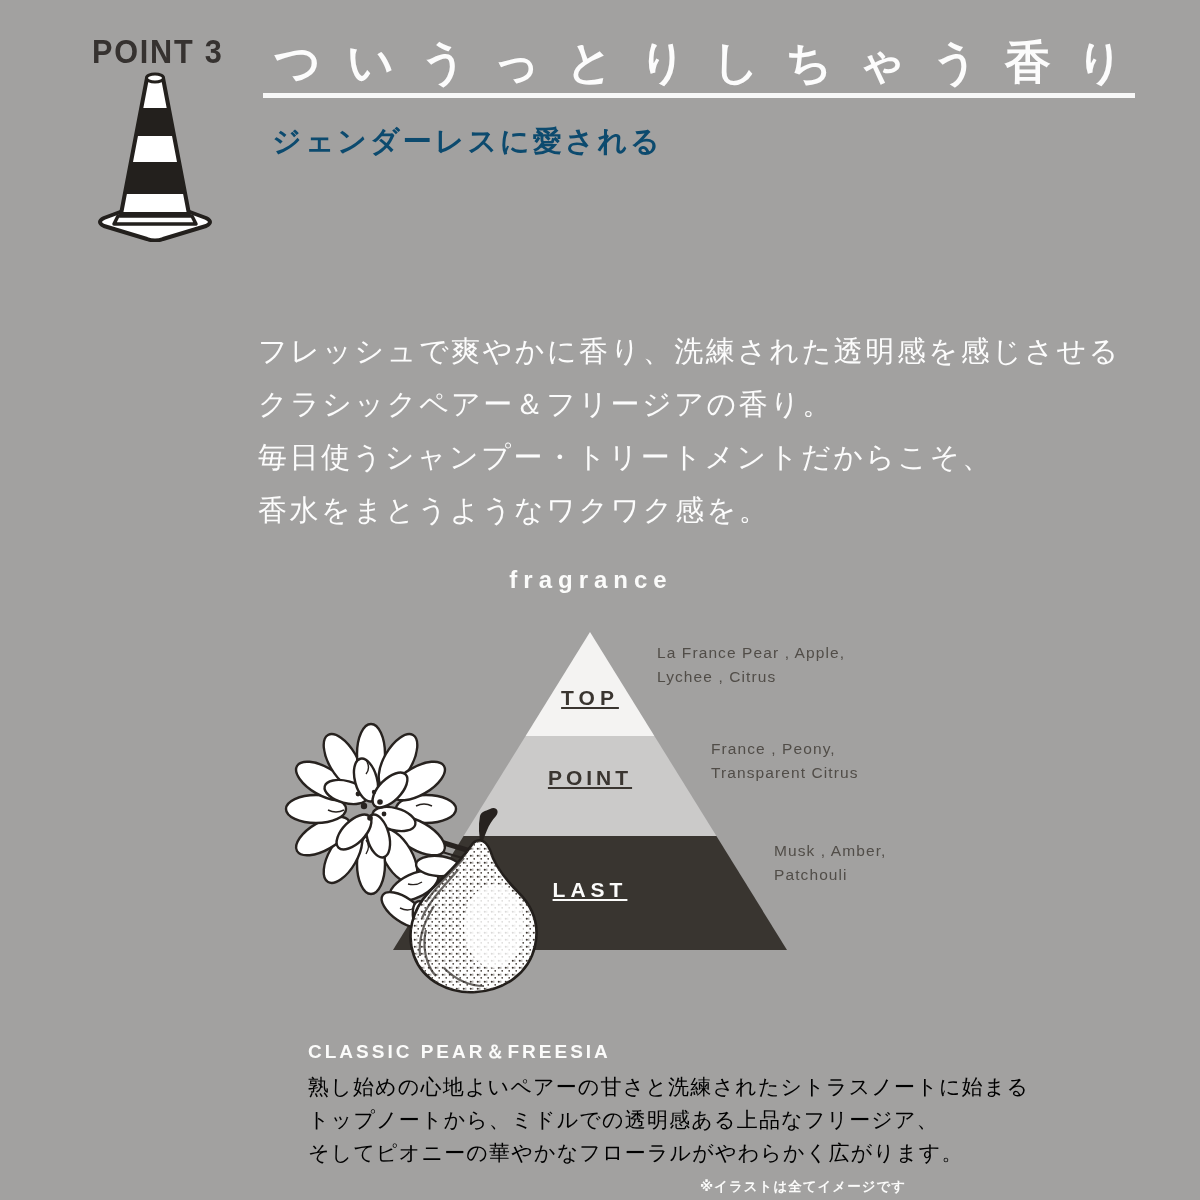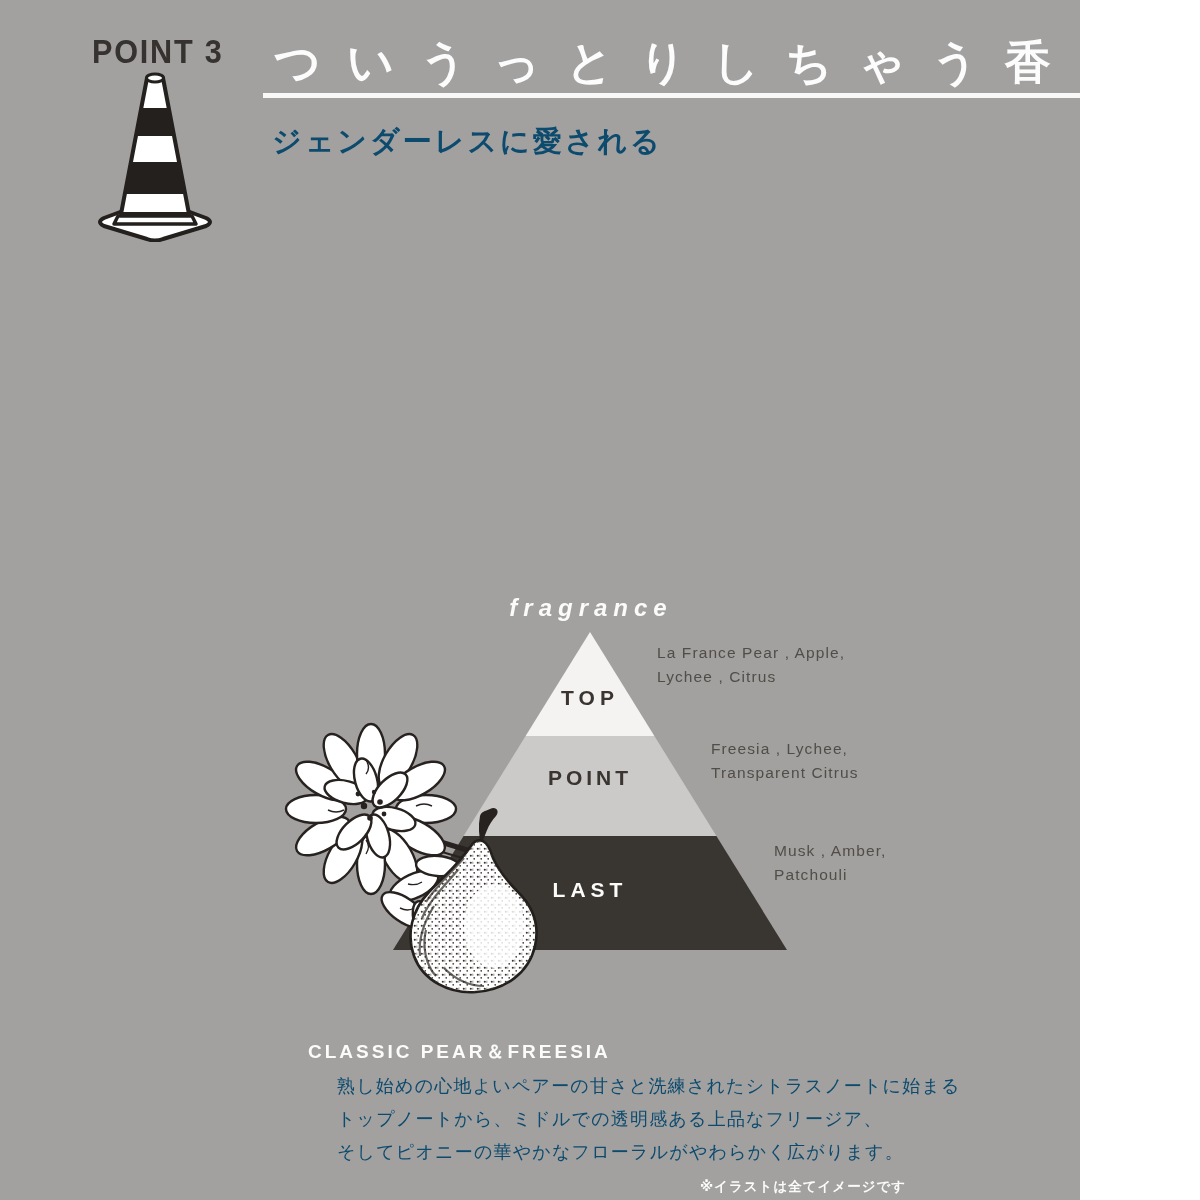--- a/index.html
+++ b/index.html
@@ -1,56 +1,56 @@
 <!DOCTYPE html>
 <html><head>
 <meta charset="utf-8">
 <style>
   html,body{margin:0;padding:0;}
   body{font-family:"Liberation Sans","DejaVu Sans",sans-serif;}
-  #canvas{position:relative;width:1080px;height:1200px;background:#a2a1a0;overflow:hidden;}
+  #canvas{position:relative;width:1200px;height:1200px;background:#a2a1a0;overflow:hidden;}
   .abs{position:absolute;}
 
   
   .point-label{left:92px;top:32px;font-size:34px;font-weight:800;color:#363230;
     letter-spacing:2px;transform:scaleX(.9);transform-origin:left top;white-space:nowrap;}
   .cone{left:92px;top:66px;}
 
   
   .page-title{left:274px;top:32px;font-size:46px;font-weight:700;color:#fcfcfc;
     letter-spacing:26px;white-space:nowrap;}
   .title-underline{left:263px;top:93px;width:872px;height:5px;background:#f8f8f8;}
   .subtitle{font-size:29px;font-weight:700;color:#0c4a6e;letter-spacing:3px;white-space:nowrap;}
   .subtitle.l1{left:272px;top:122px;}
   .subtitle.l2{left:272px;top:178px;}
 
   
   .intro{left:258px;top:325px;font-size:29px;color:#fcfcfc;letter-spacing:2.5px;
     line-height:53px;white-space:nowrap;}
 
   
-  .fragrance-label{left:441px;top:594px;width:300px;text-align:center;font-size:24px;
-    color:#fbfbfa;letter-spacing:6px;font-weight:600;font-style:italic;}
+  .fragrance-label{left:441px;top:566px;width:300px;text-align:center;font-size:24px;
+    color:#fbfbfa;letter-spacing:6px;font-weight:600;}
   .pyramid-svg{left:380px;top:622px;z-index:1;}
-  .pyr-label{width:220px;left:480px;text-align:center;font-weight:700;z-index:2;white-space:nowrap;}
+  .pyr-label{width:220px;left:480px;text-align:center;font-weight:700;z-index:2;white-space:nowrap;text-decoration:underline;}
   .pyr-label.top{top:686px;font-size:21px;letter-spacing:5px;color:#3a3530;}
   .pyr-label.middle{top:766px;font-size:21px;letter-spacing:4px;color:#3a3530;}
   .pyr-label.last{top:878px;font-size:21px;letter-spacing:5px;color:#fbfbfa;}
   .note{font-size:15.5px;color:#514d48;letter-spacing:1.1px;line-height:24px;white-space:nowrap;}
   .note.n1{left:657px;top:641px;}
   .note.n2{left:711px;top:737px;}
   .note.n3{left:774px;top:839px;}
 
   .illustration{left:266px;top:714px;z-index:3;}
 
   
   .classic-heading{left:308px;top:1039px;font-size:19px;font-weight:700;color:#fbfbfa;
     letter-spacing:3px;white-space:nowrap;}
-  .footer-body{left:308px;top:1070px;font-size:18px;color:#0c4a6e;letter-spacing:1.2px;
-    line-height:33px;white-space:nowrap;margin-left:29px;}
+  .footer-body{left:308px;top:1070px;font-size:21px;color:#000000;letter-spacing:1.2px;
+    line-height:33px;white-space:nowrap;}
   .disclaimer{left:700px;top:1178px;font-size:13.5px;font-weight:700;color:#fbfbfa;
     letter-spacing:1px;white-space:nowrap;}
 </style>
 </head>
 <body>
 
 <div id="canvas">
 
   <div class="abs point-label">POINT 3</div>
   <svg class="abs cone" width="126" height="176" viewBox="0 0 126 176">
@@ -63,39 +63,45 @@
     <polygon points="48.5,42 77.5,42 82.5,70 43.5,70" fill="#23201d"></polygon>
     <polygon points="38.5,96 87.5,96 93.5,128 32.5,128" fill="#23201d"></polygon>
 
     <ellipse cx="63" cy="12" rx="8.5" ry="4" fill="#ffffff" stroke="#23201d" stroke-width="3"></ellipse>
   </svg>
 
   <div class="abs page-title">ついうっとりしちゃう香り</div>
   <div class="abs title-underline"></div>
   <div class="abs subtitle l1">ジェンダーレスに愛される</div>
 
+  <div class="abs intro">
+    <div>フレッシュで爽やかに香り、洗練された透明感を感じさせる</div>
+    <div>クラシックペアー＆フリージアの香り。</div>
+    <div>毎日使うシャンプー・トリートメントだからこそ、</div>
+    <div>香水をまとうようなワクワク感を。</div>
+  </div>
 
   <div class="abs fragrance-label">fragrance</div>
 
   <svg class="abs pyramid-svg" width="420" height="330" viewBox="0 0 420 330">
     <polygon points="210,10 274.4,114 145.6,114" fill="#f4f3f2"></polygon>
     <polygon points="274.4,114 336.4,214 83.6,214 145.6,114" fill="#cbcac9"></polygon>
     <polygon points="336.4,214 407,328 13,328 83.6,214" fill="#393530"></polygon>
   </svg>
 
   <div class="abs pyr-label top">TOP</div>
   <div class="abs pyr-label middle">POINT</div>
   <div class="abs pyr-label last">LAST</div>
 
   <div class="abs note n1">
     <div>La France Pear , Apple,</div>
     <div>Lychee , Citrus</div>
   </div>
   <div class="abs note n2">
-    <div>Freesia , Lychee,</div>
+    <div>France , Peony,</div>
     <div>Transparent Citrus</div>
   </div>
   <div class="abs note n3">
     <div>Musk , Amber,</div>
     <div>Patchouli</div>
   </div>
 
   <svg class="abs illustration" width="290" height="295" viewBox="0 0 290 295">
     <defs>
       <pattern id="stip" width="7" height="7" patternUnits="userSpaceOnUse">

